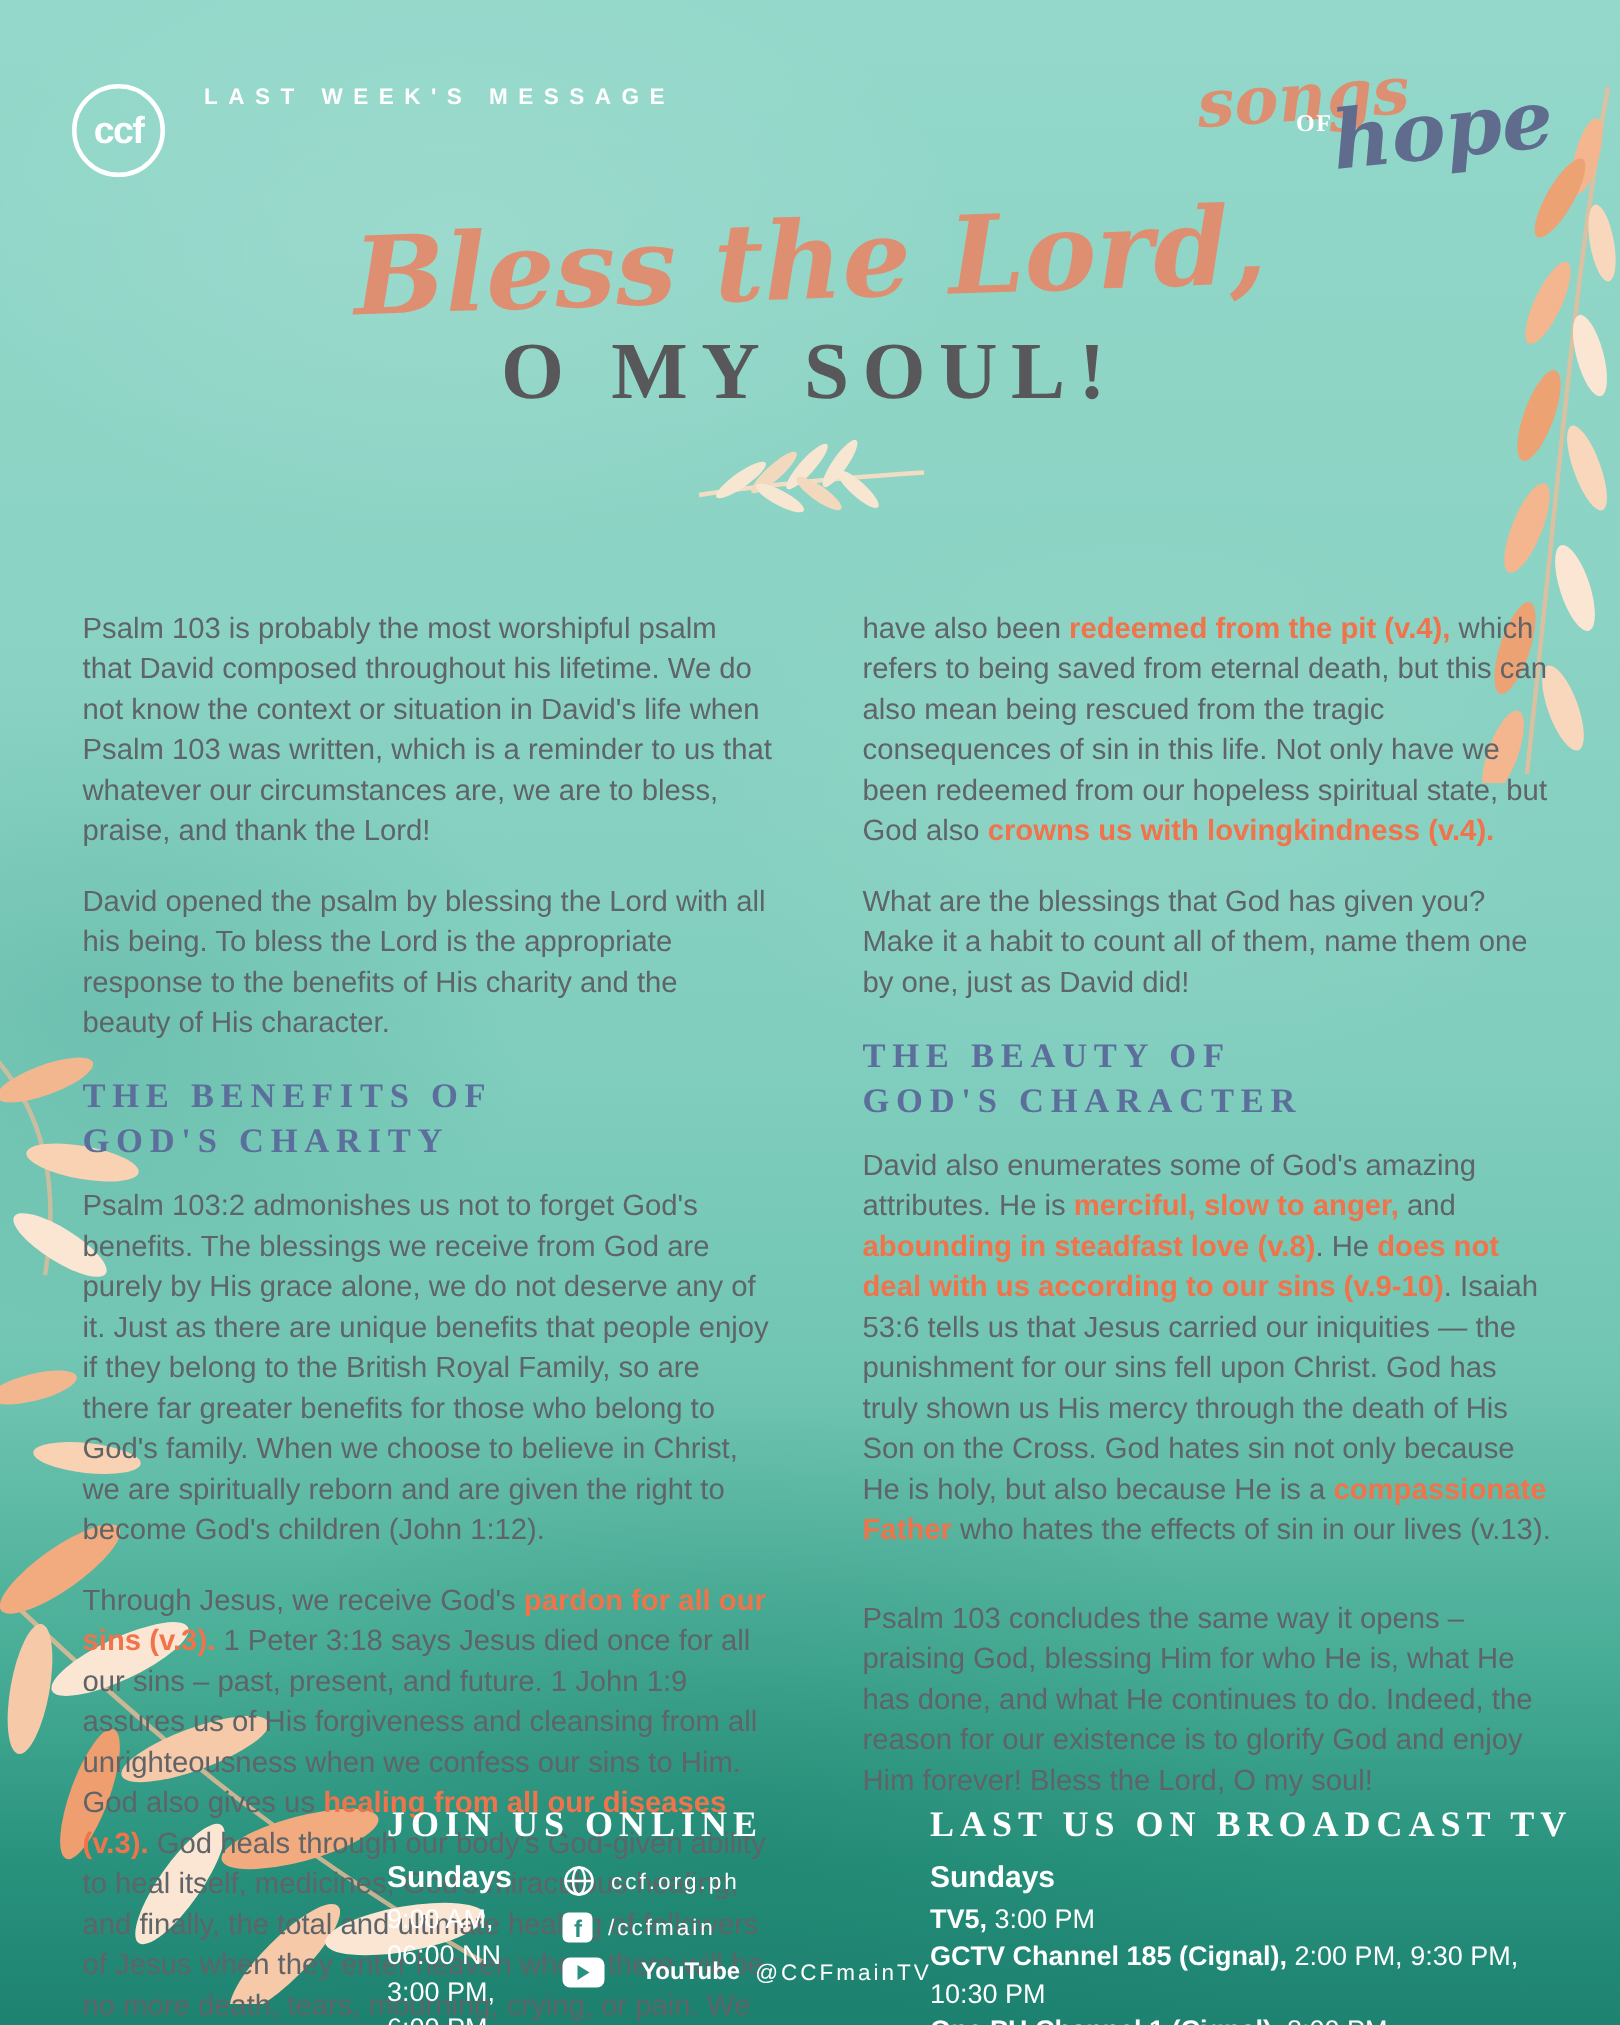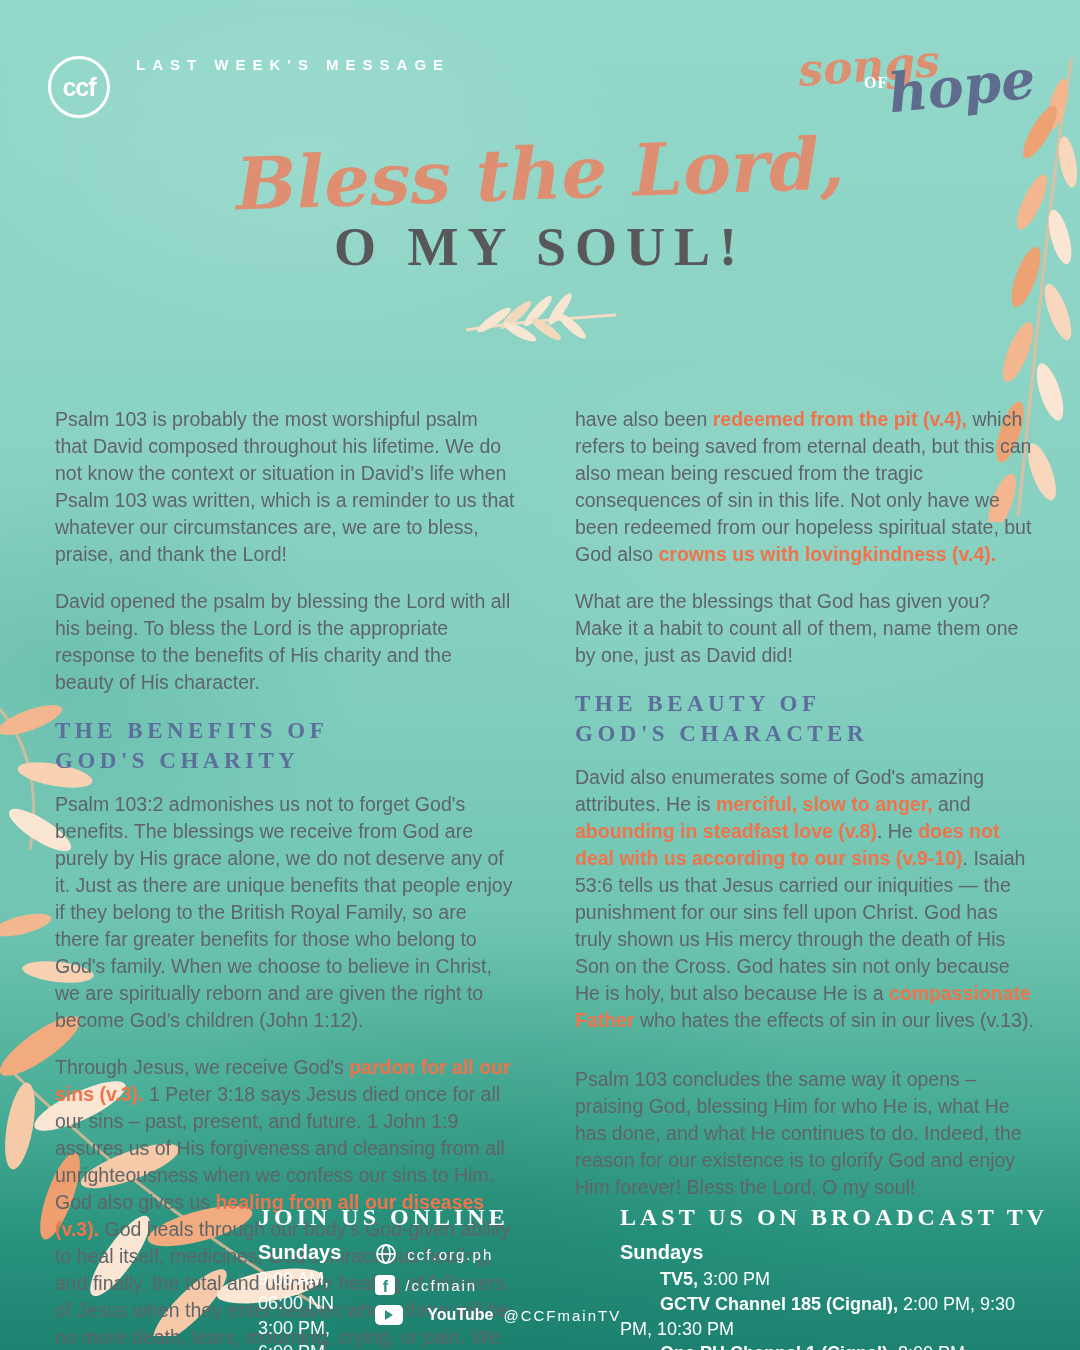--- a/index.html
+++ b/index.html
@@ -49,21 +49,21 @@
   .day{font-weight:bold;font-size:20px;margin-bottom:3px;}
   .sched div.time{font-size:18px;line-height:1.35;}
   .links{list-style:none;margin:2px 0 0;padding:0;}
   .links li{display:flex;align-items:center;margin-bottom:10px;}
   .links .txt{font-weight:normal;font-size:15px;letter-spacing:2px;margin-left:10px;}
   .fb-badge{width:20px;height:20px;background:#fff;border-radius:4px;color:#2a9080;font-weight:bold;font-size:16px;display:flex;align-items:flex-end;justify-content:center;line-height:1;}
   .yt-badge{width:28px;height:20px;background:#fff;border-radius:5px;display:flex;align-items:center;justify-content:center;}
   .yt-badge i{display:block;width:0;height:0;border-left:8px solid #2a9080;border-top:5px solid transparent;border-bottom:5px solid transparent;}
   .yt-word{font-weight:bold;font-size:16px;margin-left:24px;letter-spacing:0;}
   .b-row{font-size:18px;line-height:1.38;}
-  .b-row b{font-weight:bold;margin-left:40px;}
+  .b-row b{font-weight:bold;}
   
   .leaves{position:absolute;pointer-events:none;}
   .lv-tr{top:52px;right:0;}
   .lv-left{left:0;top:680px;}
   .lv-bl{left:0;bottom:14px;}
 </style>
 </head>
 <body>
 
 <div class="poster">

